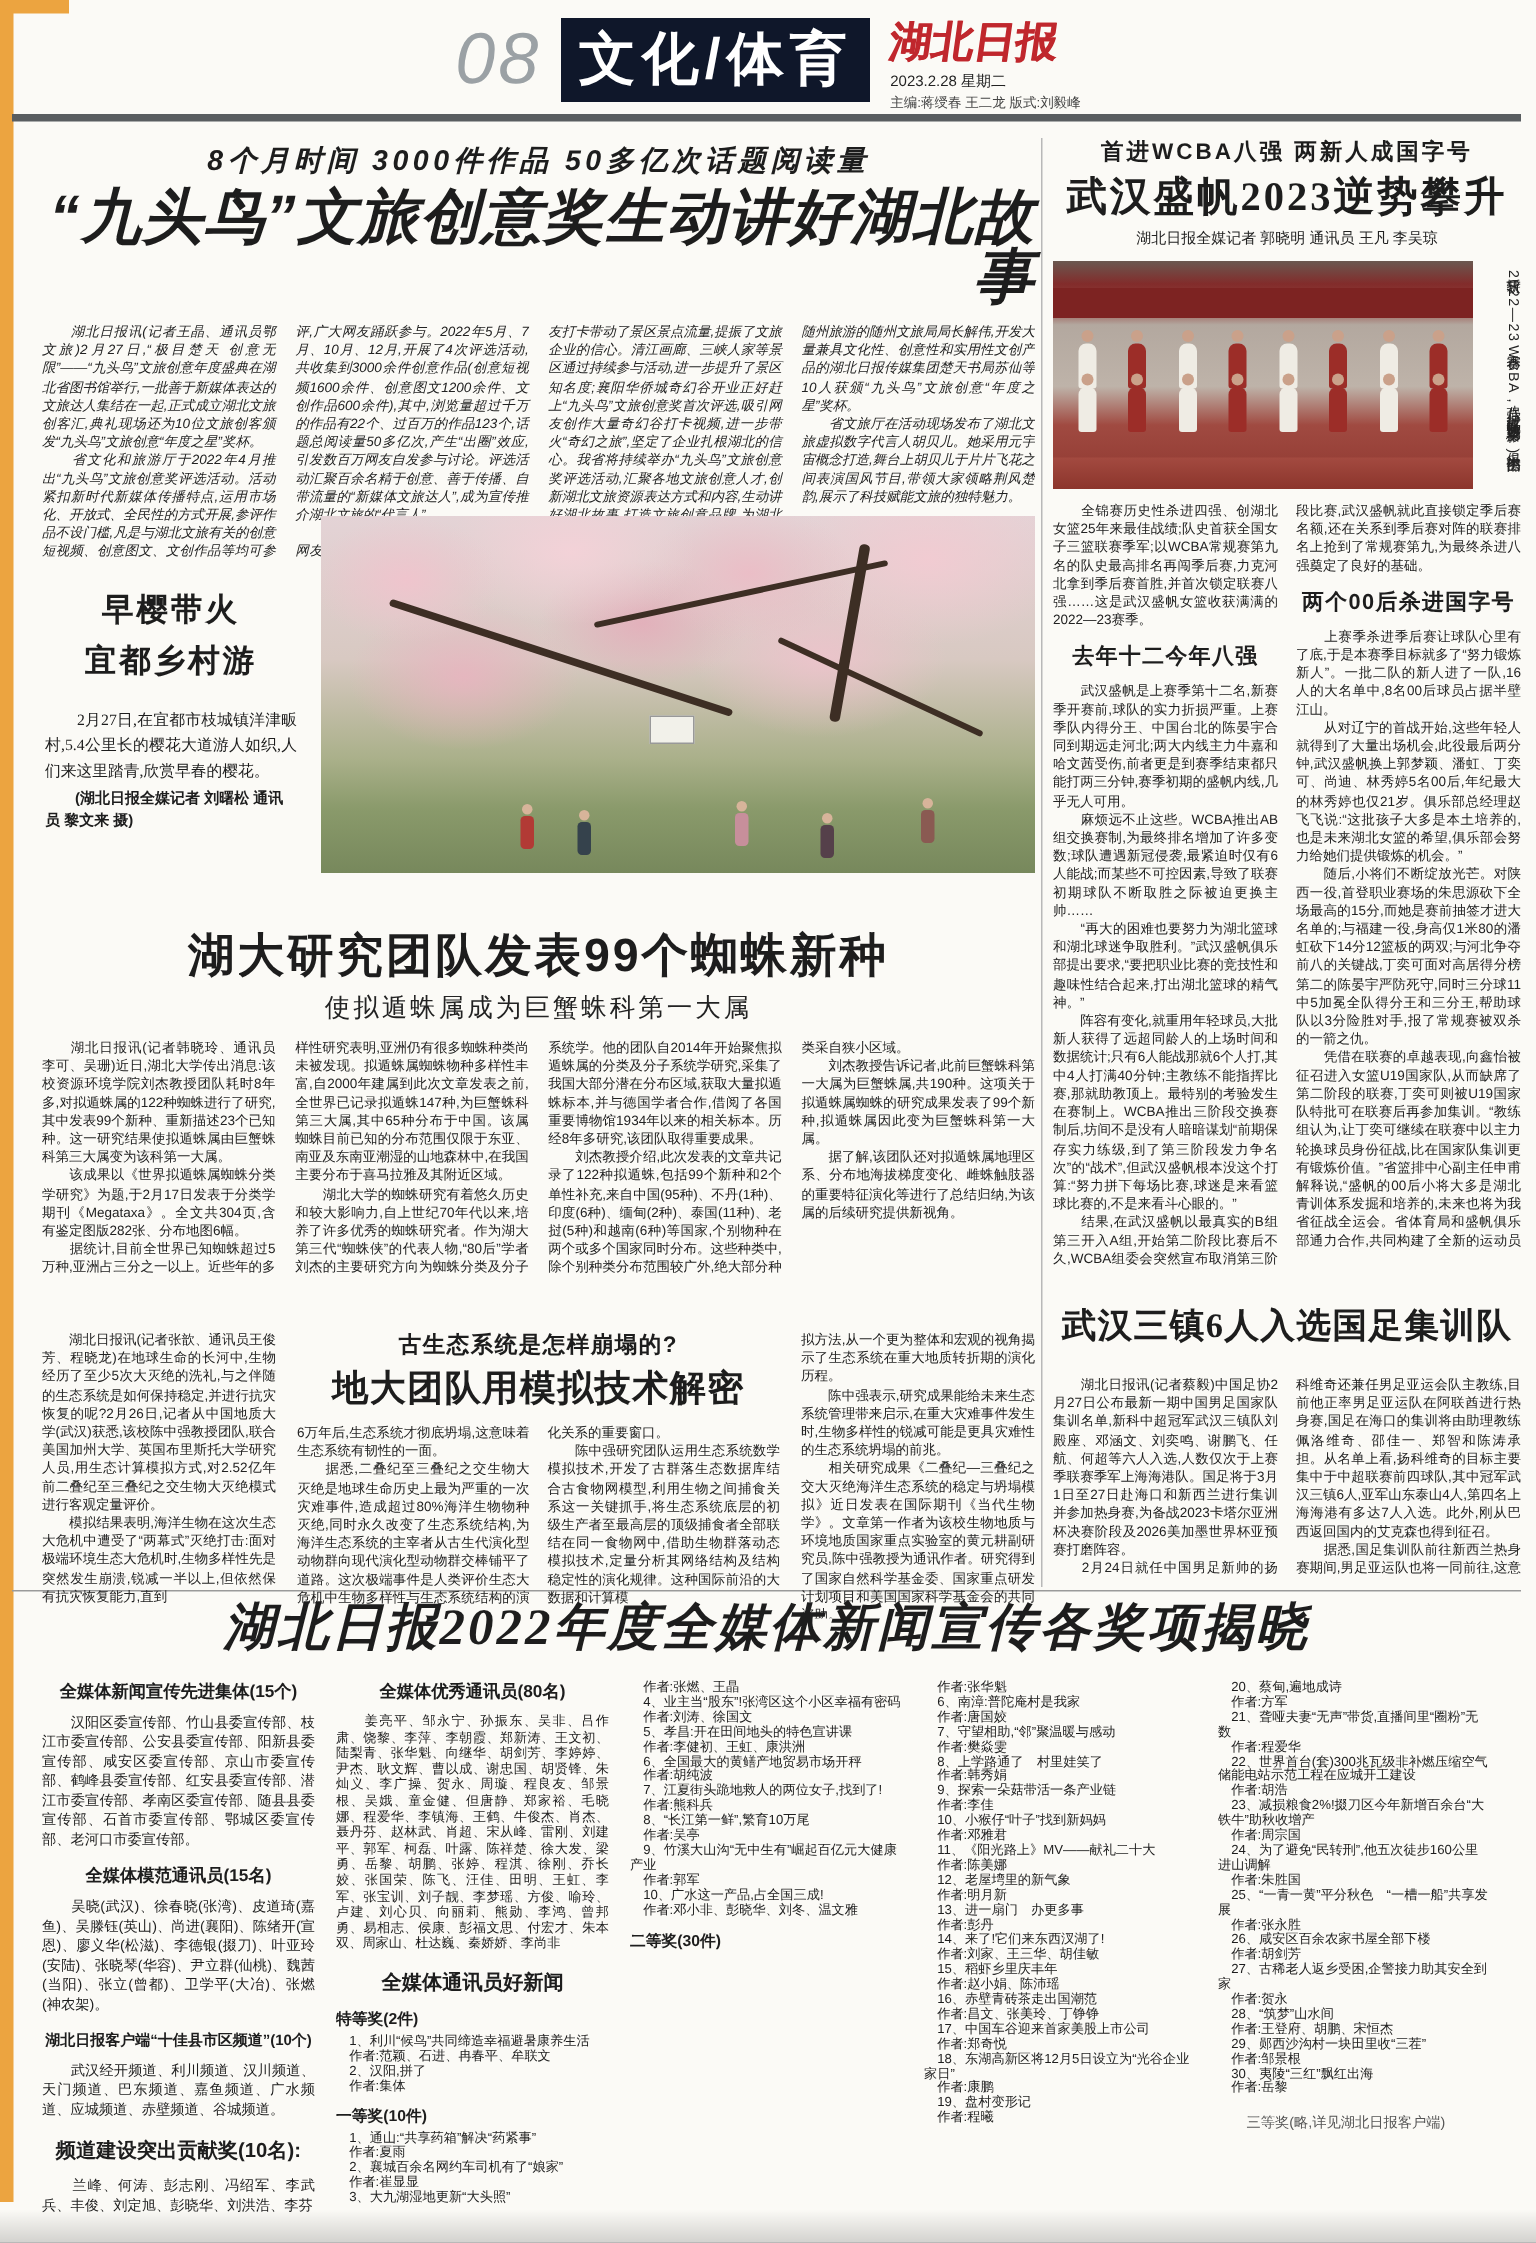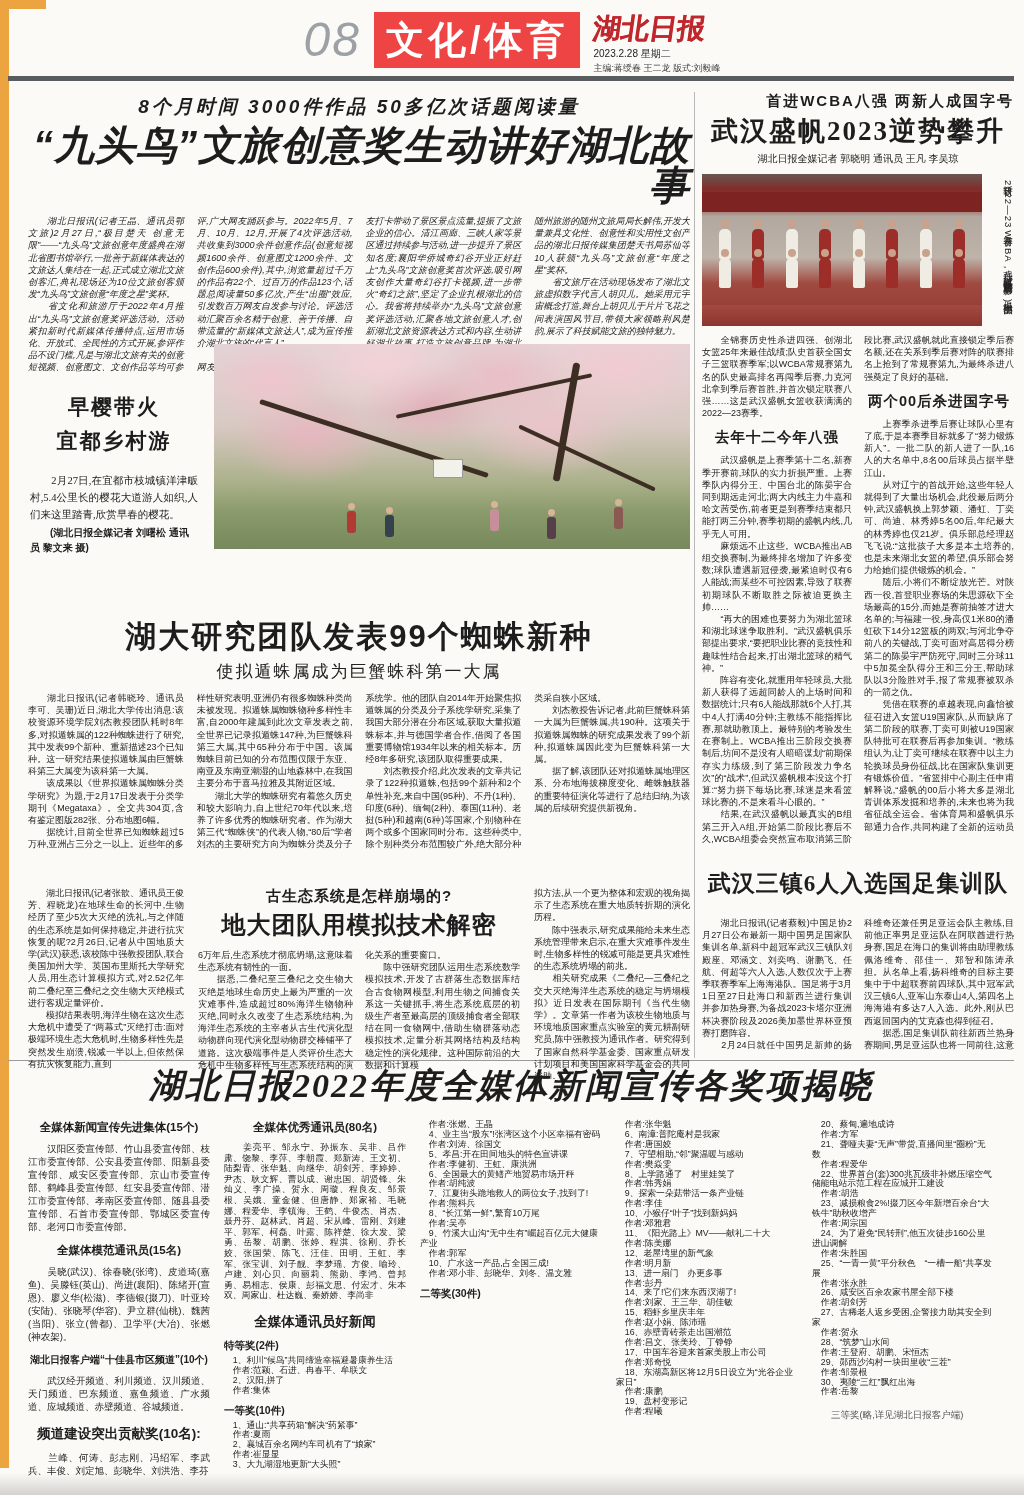--- a/index.html
+++ b/index.html
@@ -6,21 +6,21 @@
   .page{position:relative;width:1024px;height:1495px;margin:0 auto;background:#fbfaf6;
         font-family:"Liberation Sans","DejaVu Sans",sans-serif;color:#1d1d1d;overflow:hidden;}
   .page::after{content:"";position:absolute;left:0;right:0;bottom:0;height:22px;
         background:linear-gradient(rgba(0,0,0,0),rgba(0,0,0,.16));pointer-events:none;}
   .edge-left{position:absolute;left:0;top:0;width:9px;height:1468px;background:#eca440;}
   .edge-top{position:absolute;left:0;top:0;width:46px;height:9px;background:#eca440;}
 
   
   .hdr{position:absolute;left:0;top:12px;width:100%;display:flex;justify-content:center;align-items:flex-start;gap:13px;}
   .pageno{font-size:48px;line-height:56px;color:#9ba1a5;letter-spacing:2px;font-style:italic;}
-  .section-box{background:#ef4444;color:#fff;font-size:38px;font-weight:bold;line-height:56px;padding:0 12px;letter-spacing:4px;}
+  .section-box{background:#0f172a;color:#fff;font-size:38px;font-weight:bold;line-height:56px;padding:0 12px;letter-spacing:4px;}
   .mast{padding-top:2px;}
   .masthead{font-family:"Liberation Serif","DejaVu Serif",serif;font-weight:bold;font-size:28px;line-height:30px;
             color:#c0272d;transform:skewX(-8deg);text-shadow:.5px 0 #c0272d;}
   .date{font-size:10px;color:#222;margin-top:3px;}
   .staff{font-size:9px;color:#444;margin-top:1px;}
   .rule{position:absolute;left:8px;top:76px;width:1006px;height:5px;background:#595d60;}
   .vdiv{position:absolute;left:694px;top:92px;width:1px;height:966px;background:#b8b8b8;}
   .hdiv{position:absolute;left:8px;top:1060px;width:1006px;height:1px;background:#9a9a9a;}
 
   
@@ -29,21 +29,21 @@
   .cols2{column-count:2;column-gap:12px;overflow:hidden;}
   .serif{font-family:"Liberation Serif","DejaVu Serif",serif;}
 
   
   .lead{position:absolute;left:28px;top:90px;width:662px;font-style:italic;}
   .a1-kicker{font-size:19px;font-weight:bold;text-align:center;letter-spacing:3px;margin-top:4px;}
   .a1-title{font-size:40px;font-weight:bold;text-align:right;letter-spacing:1px;margin-top:5px;line-height:40px;}
   .a1-body{margin-top:10px;height:162px;}
 
   
-  .photoblock{position:absolute;left:28px;top:344px;width:662px;height:205px;display:flex;}
+  .photoblock{position:absolute;left:28px;top:344px;width:662px;height:238px;display:flex;}
   .ph-cap{width:186px;box-sizing:border-box;padding:46px 16px 0 2px;}
   .ph-title{font-size:21px;font-weight:bold;text-align:center;line-height:34px;letter-spacing:2px;}
   .ph-text{margin-top:14px;font-size:10.5px;line-height:17px;text-align:justify;white-space:pre-line;
            font-family:"Liberation Serif","DejaVu Serif",serif;}
   .ph-credit{font-size:10px;font-weight:bold;line-height:15px;margin-top:2px;white-space:pre-line;}
   .photo-art{flex:1;position:relative;overflow:hidden;}
   .sakura{background:
     radial-gradient(90px 60px at 12% 18%, rgba(240,196,205,.95), rgba(240,196,205,0) 70%),
     radial-gradient(120px 70px at 35% 10%, rgba(244,210,216,.95), rgba(244,210,216,0) 70%),
     radial-gradient(100px 65px at 60% 16%, rgba(236,188,198,.9), rgba(236,188,198,0) 70%),
@@ -75,21 +75,21 @@
   
   .paleo{position:absolute;left:28px;top:866px;width:662px;height:192px;display:grid;
          grid-template-columns:156px 322px 156px;column-gap:14px;}
   .paleo .col{height:192px;overflow:hidden;margin-top:21px;}
   .pa-kicker{font-size:15px;font-weight:bold;text-align:center;letter-spacing:1px;}
   .pa-title{font-size:24px;font-weight:bold;text-align:center;letter-spacing:1px;margin:3px 0 8px;}
   .pa-mid{column-count:2;column-gap:12px;height:124px;overflow:hidden;}
 
   
   .rightcol{position:absolute;left:702px;top:90px;width:312px;}
-  .bk-kicker{font-size:15px;font-weight:bold;text-align:right;letter-spacing:2px;margin-top:2px;}
+  .bk-kicker{font-size:15px;font-weight:bold;text-align:center;letter-spacing:2px;margin-top:2px;}
   .bk-title{font-size:27px;font-weight:bold;text-align:center;letter-spacing:2px;margin-top:4px;line-height:32px;}
   .bk-byline{font-size:10px;text-align:center;margin-top:5px;color:#222;}
   .bk-photo{display:flex;height:152px;margin-top:8px;}
   .team{flex:1;position:relative;overflow:hidden;background:
      linear-gradient(180deg,#6a5850 0%,#822c2b 10%,#93423c 20%,#b3a89f 28%,#beb3a9 55%,#a04a41 72%,#8e372f 100%);}
   .team .banner{position:absolute;top:12%;left:0;right:0;height:13%;background:#7d2322;}
   .fig-row{position:absolute;left:6%;right:6%;display:flex;justify-content:space-between;}
   .r1{top:36%;} .r2{top:55%;}
   .fig{width:12px;height:30px;border-radius:5px 5px 2px 2px;background:#efece4;}
   .fig:nth-child(even){background:#9c2d28;}

